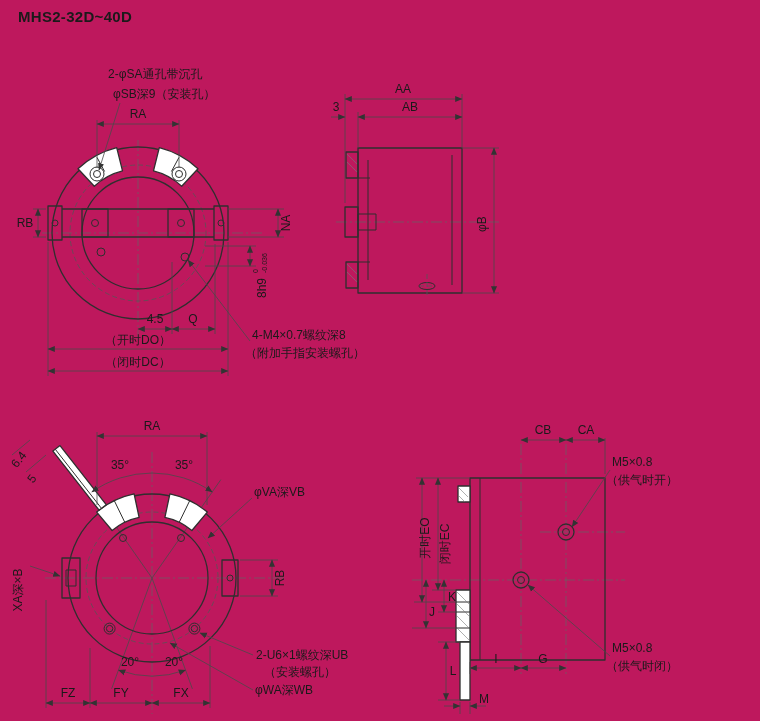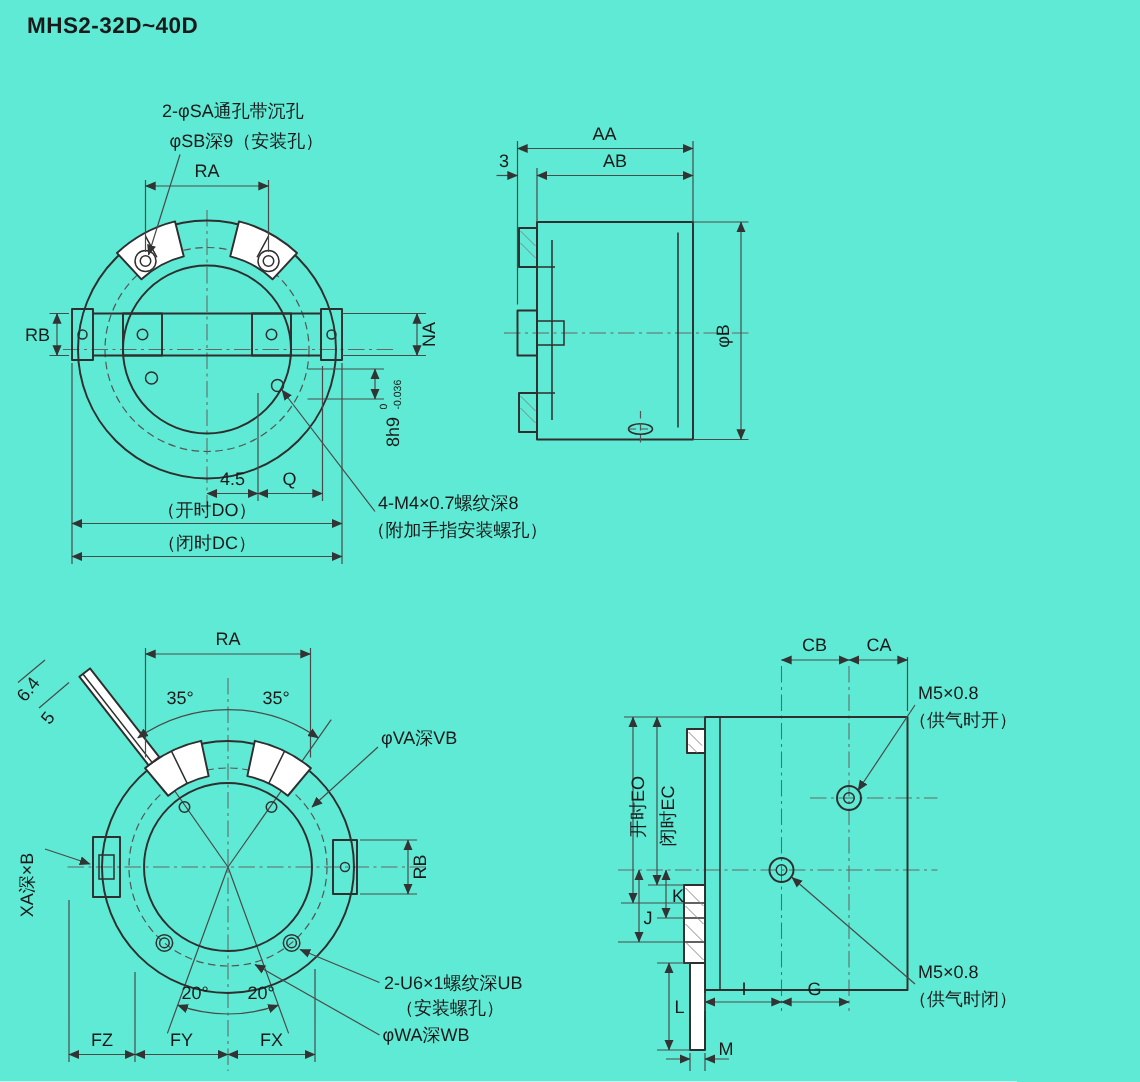--- a/index.html
+++ b/index.html
@@ -1,16 +1,16 @@
 <!DOCTYPE html>
 <html><head>
 <meta charset="utf-8">
 <style>
   html,body{margin:0;padding:0;background:#ffffff;}
-  .wrap{width:760px;height:721px;position:relative;background:#5eead4;overflow:hidden;}
+  .wrap{width:760px;height:721px;position:relative;background:#be185d;overflow:hidden;}
   svg{display:block;}
   svg text{font-family:"Liberation Sans","DejaVu Sans",sans-serif;font-size:12px;fill:#1a1a1a;}
   .ttl{font-size:15px;font-weight:600;letter-spacing:.3px;}
   .sm{font-size:7px;}
   .obj{fill:none;stroke:#2f2f2f;stroke-width:1.3;stroke-linejoin:round;}
   .objw{fill:#ffffff;stroke:#2f2f2f;stroke-width:1.3;stroke-linejoin:round;}
   .obj2{fill:none;stroke:#2f2f2f;stroke-width:1;}
   .dim{fill:none;stroke:#4a4a4a;stroke-width:.8;}
   .cl{fill:none;stroke:#666;stroke-width:.7;stroke-dasharray:11 3 2 3;}
   .dash{fill:none;stroke:#555;stroke-width:.8;stroke-dasharray:5 3;}

